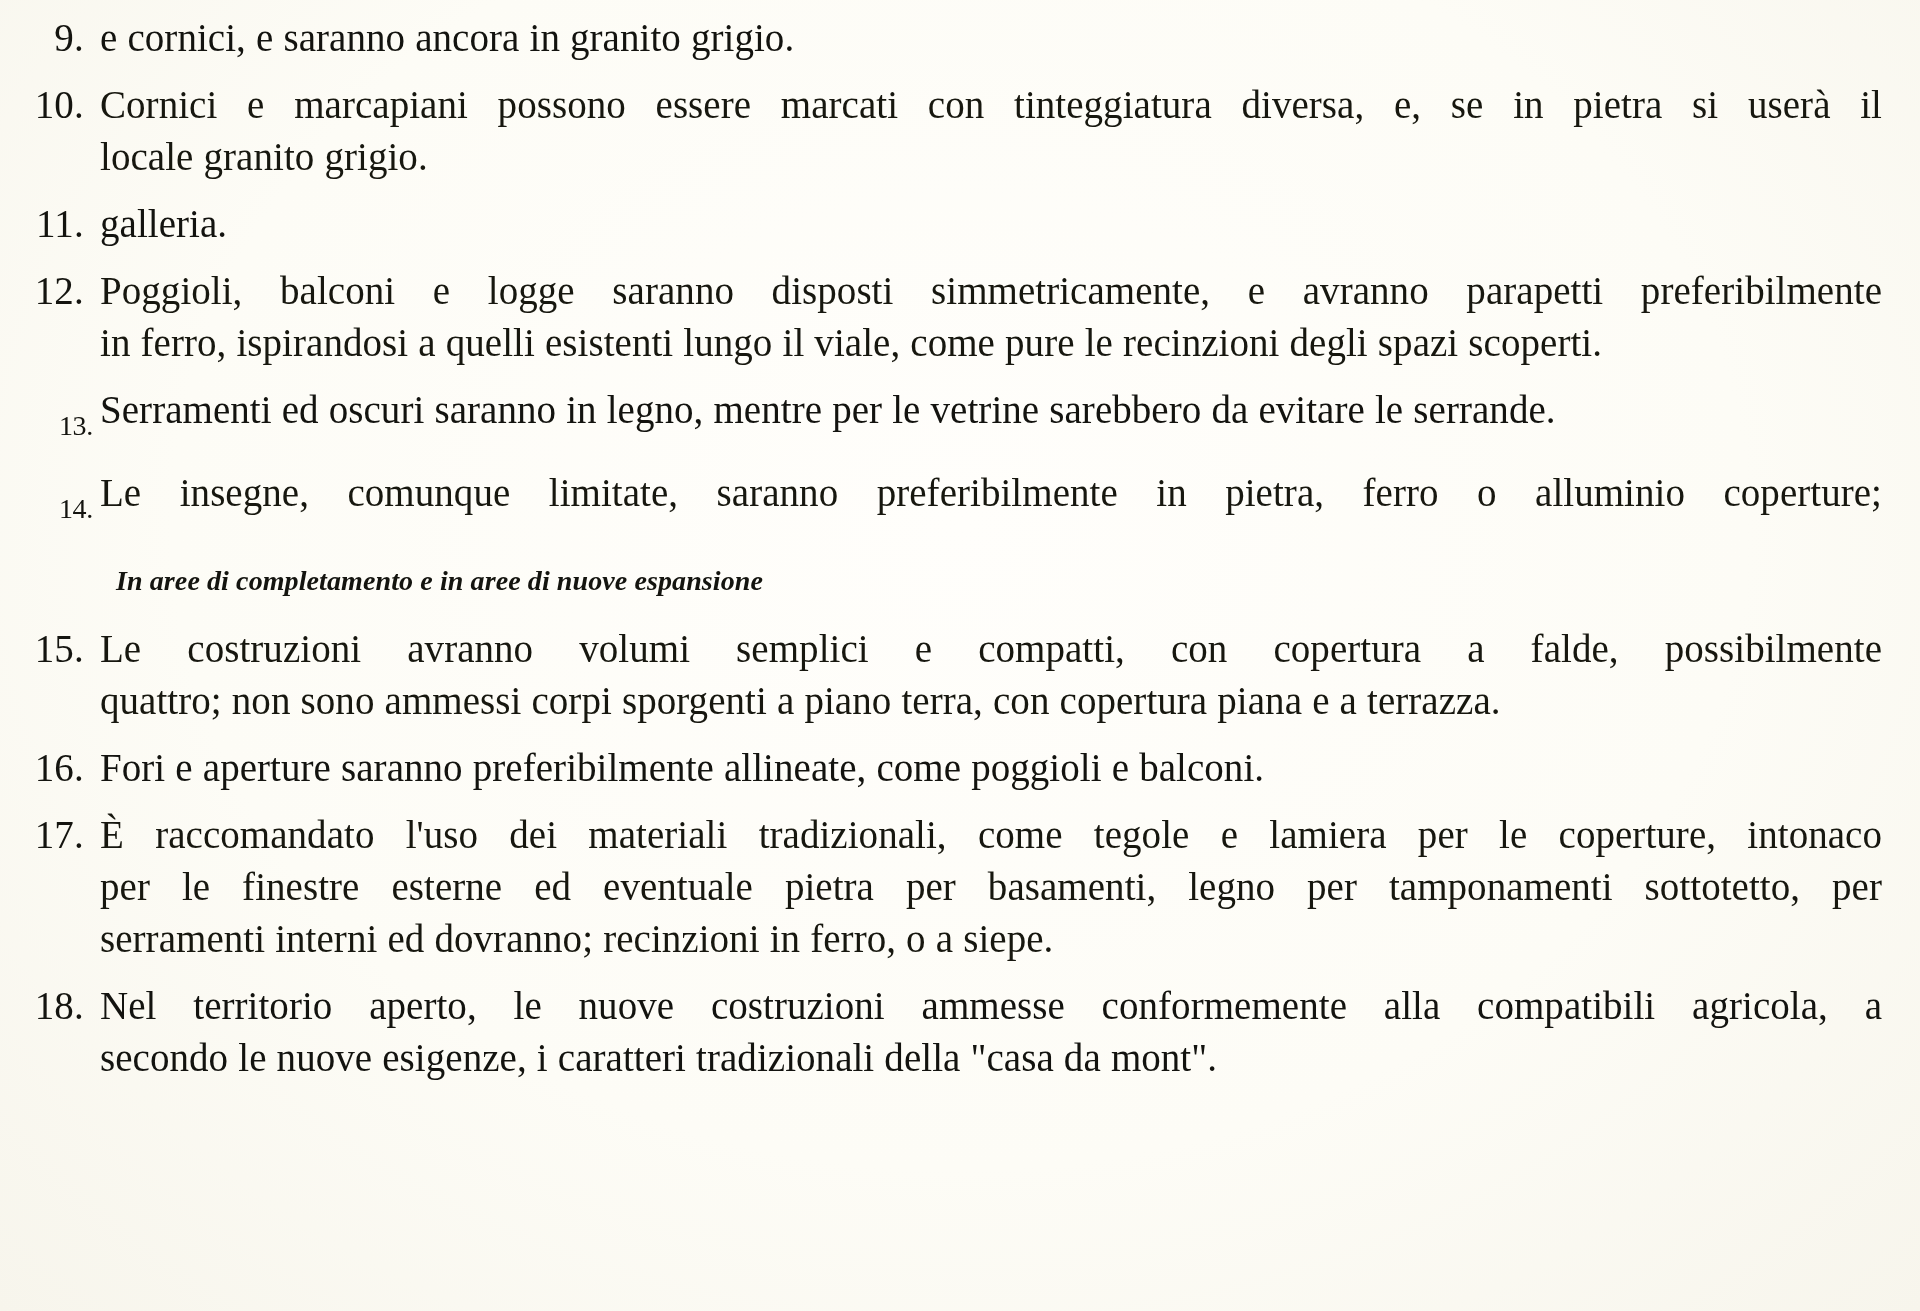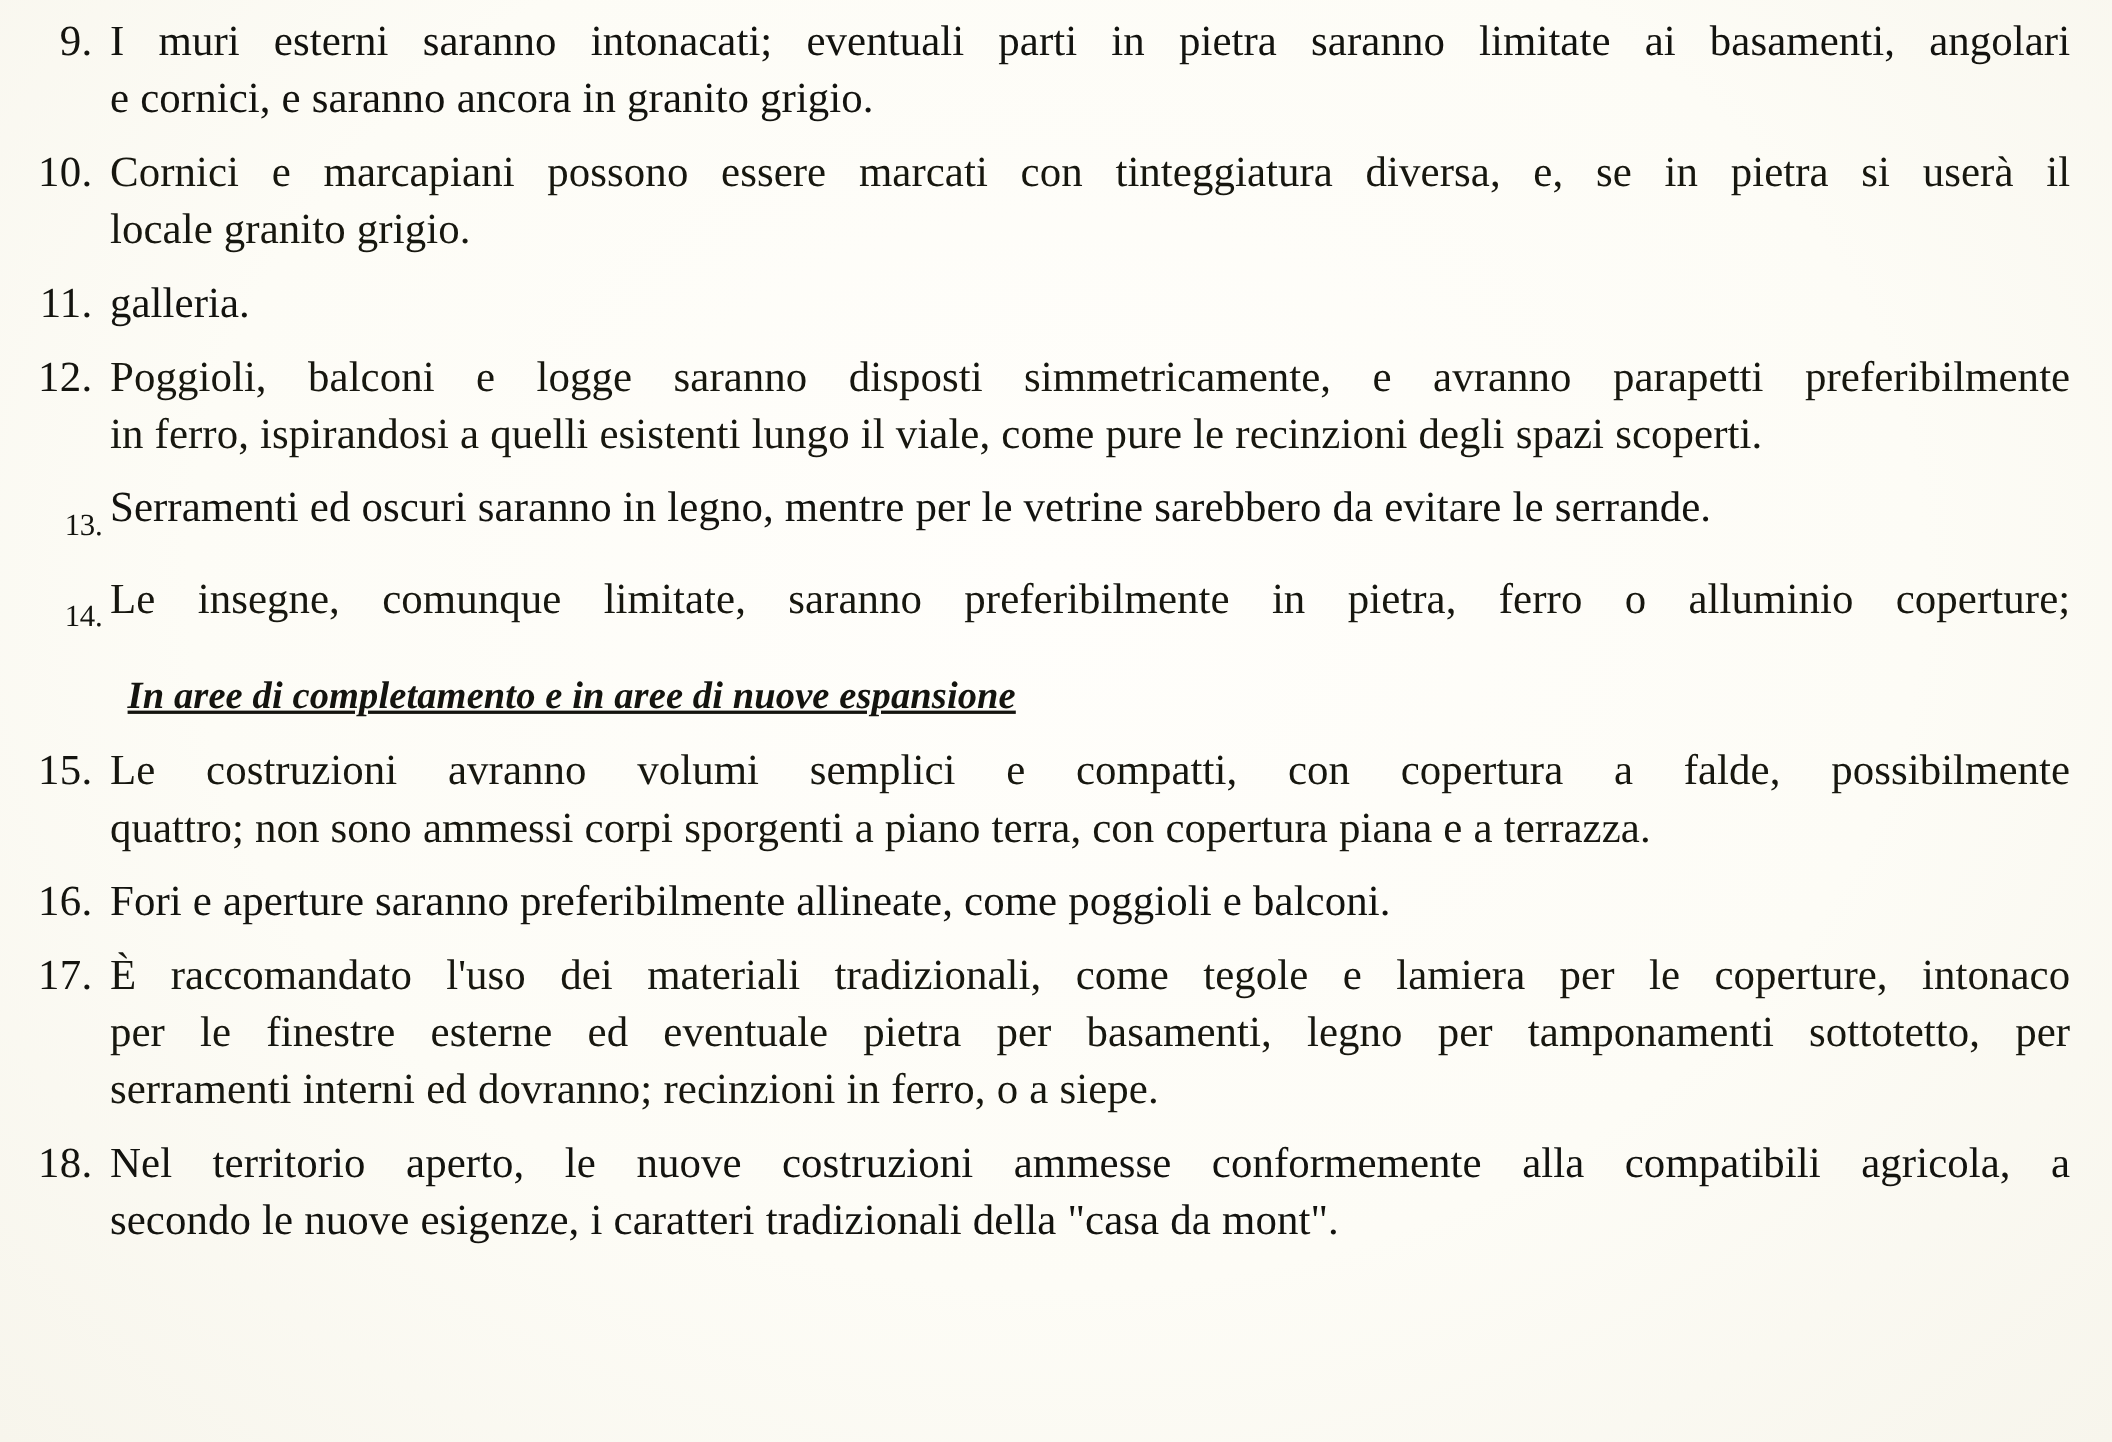--- a/index.html
+++ b/index.html
@@ -76,42 +76,40 @@
   }
   .clause-text > .ln.last {
     text-align: center;
     text-align-last: left;
   }
 
   
   .section-heading {
     margin: 22px 0 18px 0;
     padding-left: 94px;
-    font-size: 35px;
+    font-size: 28px;
     line-height: 48px;
     font-weight: 700;
     font-style: italic;
     letter-spacing: 0.1px;
-    text-decoration: underline;
   }
 
   
   .clause:nth-child(odd) .clause-text { color: #13130f; }
   .clause:nth-child(even) .clause-text { color: #17170f; }
 </style>
 </head>
 <body>
 
 <div class="page">
   <div class="doc-body">
 
     <div class="clause">
       <div class="clause-num">9.</div>
       <div class="clause-text">
-        <span class="ln j">I muri esterni saranno intonacati; eventuali parti in pietra saranno limitate ai basamenti, angolari</span>
         <span class="ln last">e cornici, e saranno ancora in granito grigio.</span>
       </div>
     </div>
 
     <div class="clause">
       <div class="clause-num">10.</div>
       <div class="clause-text">
         <span class="ln j">Cornici e marcapiani possono essere marcati con tinteggiatura diversa, e, se in pietra si userà il</span>
         <span class="ln last">locale granito grigio.</span>
       </div>

